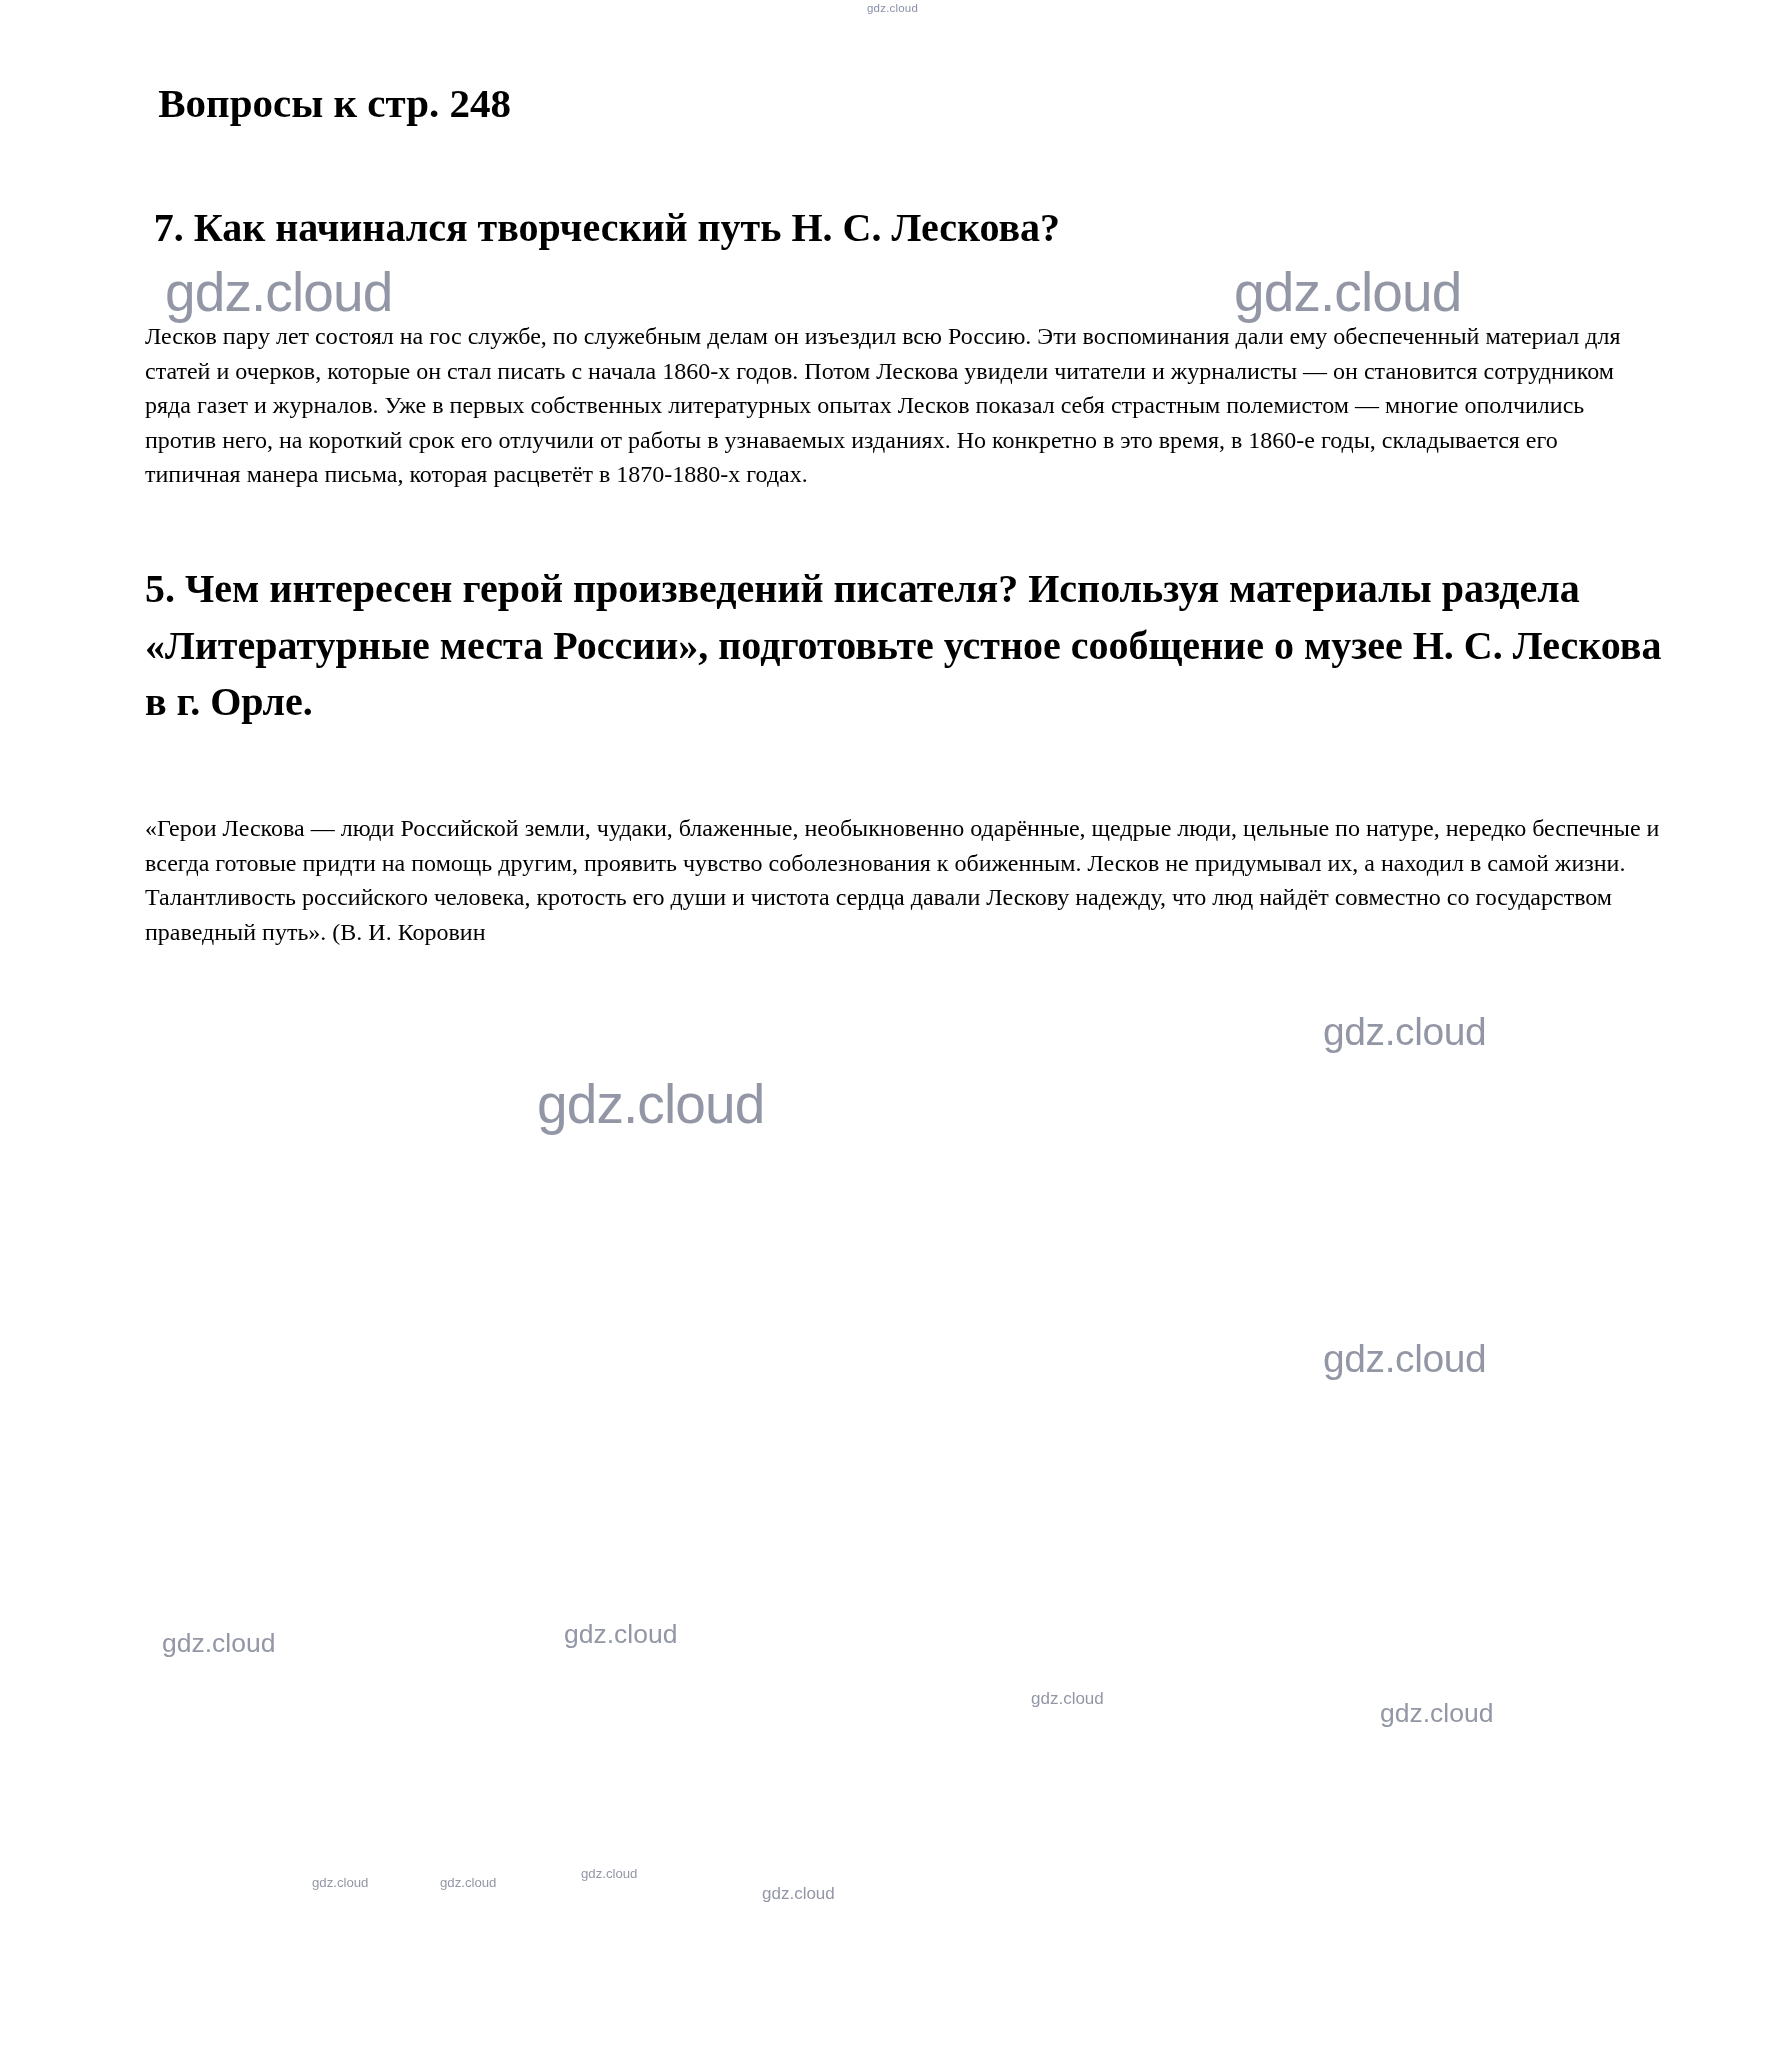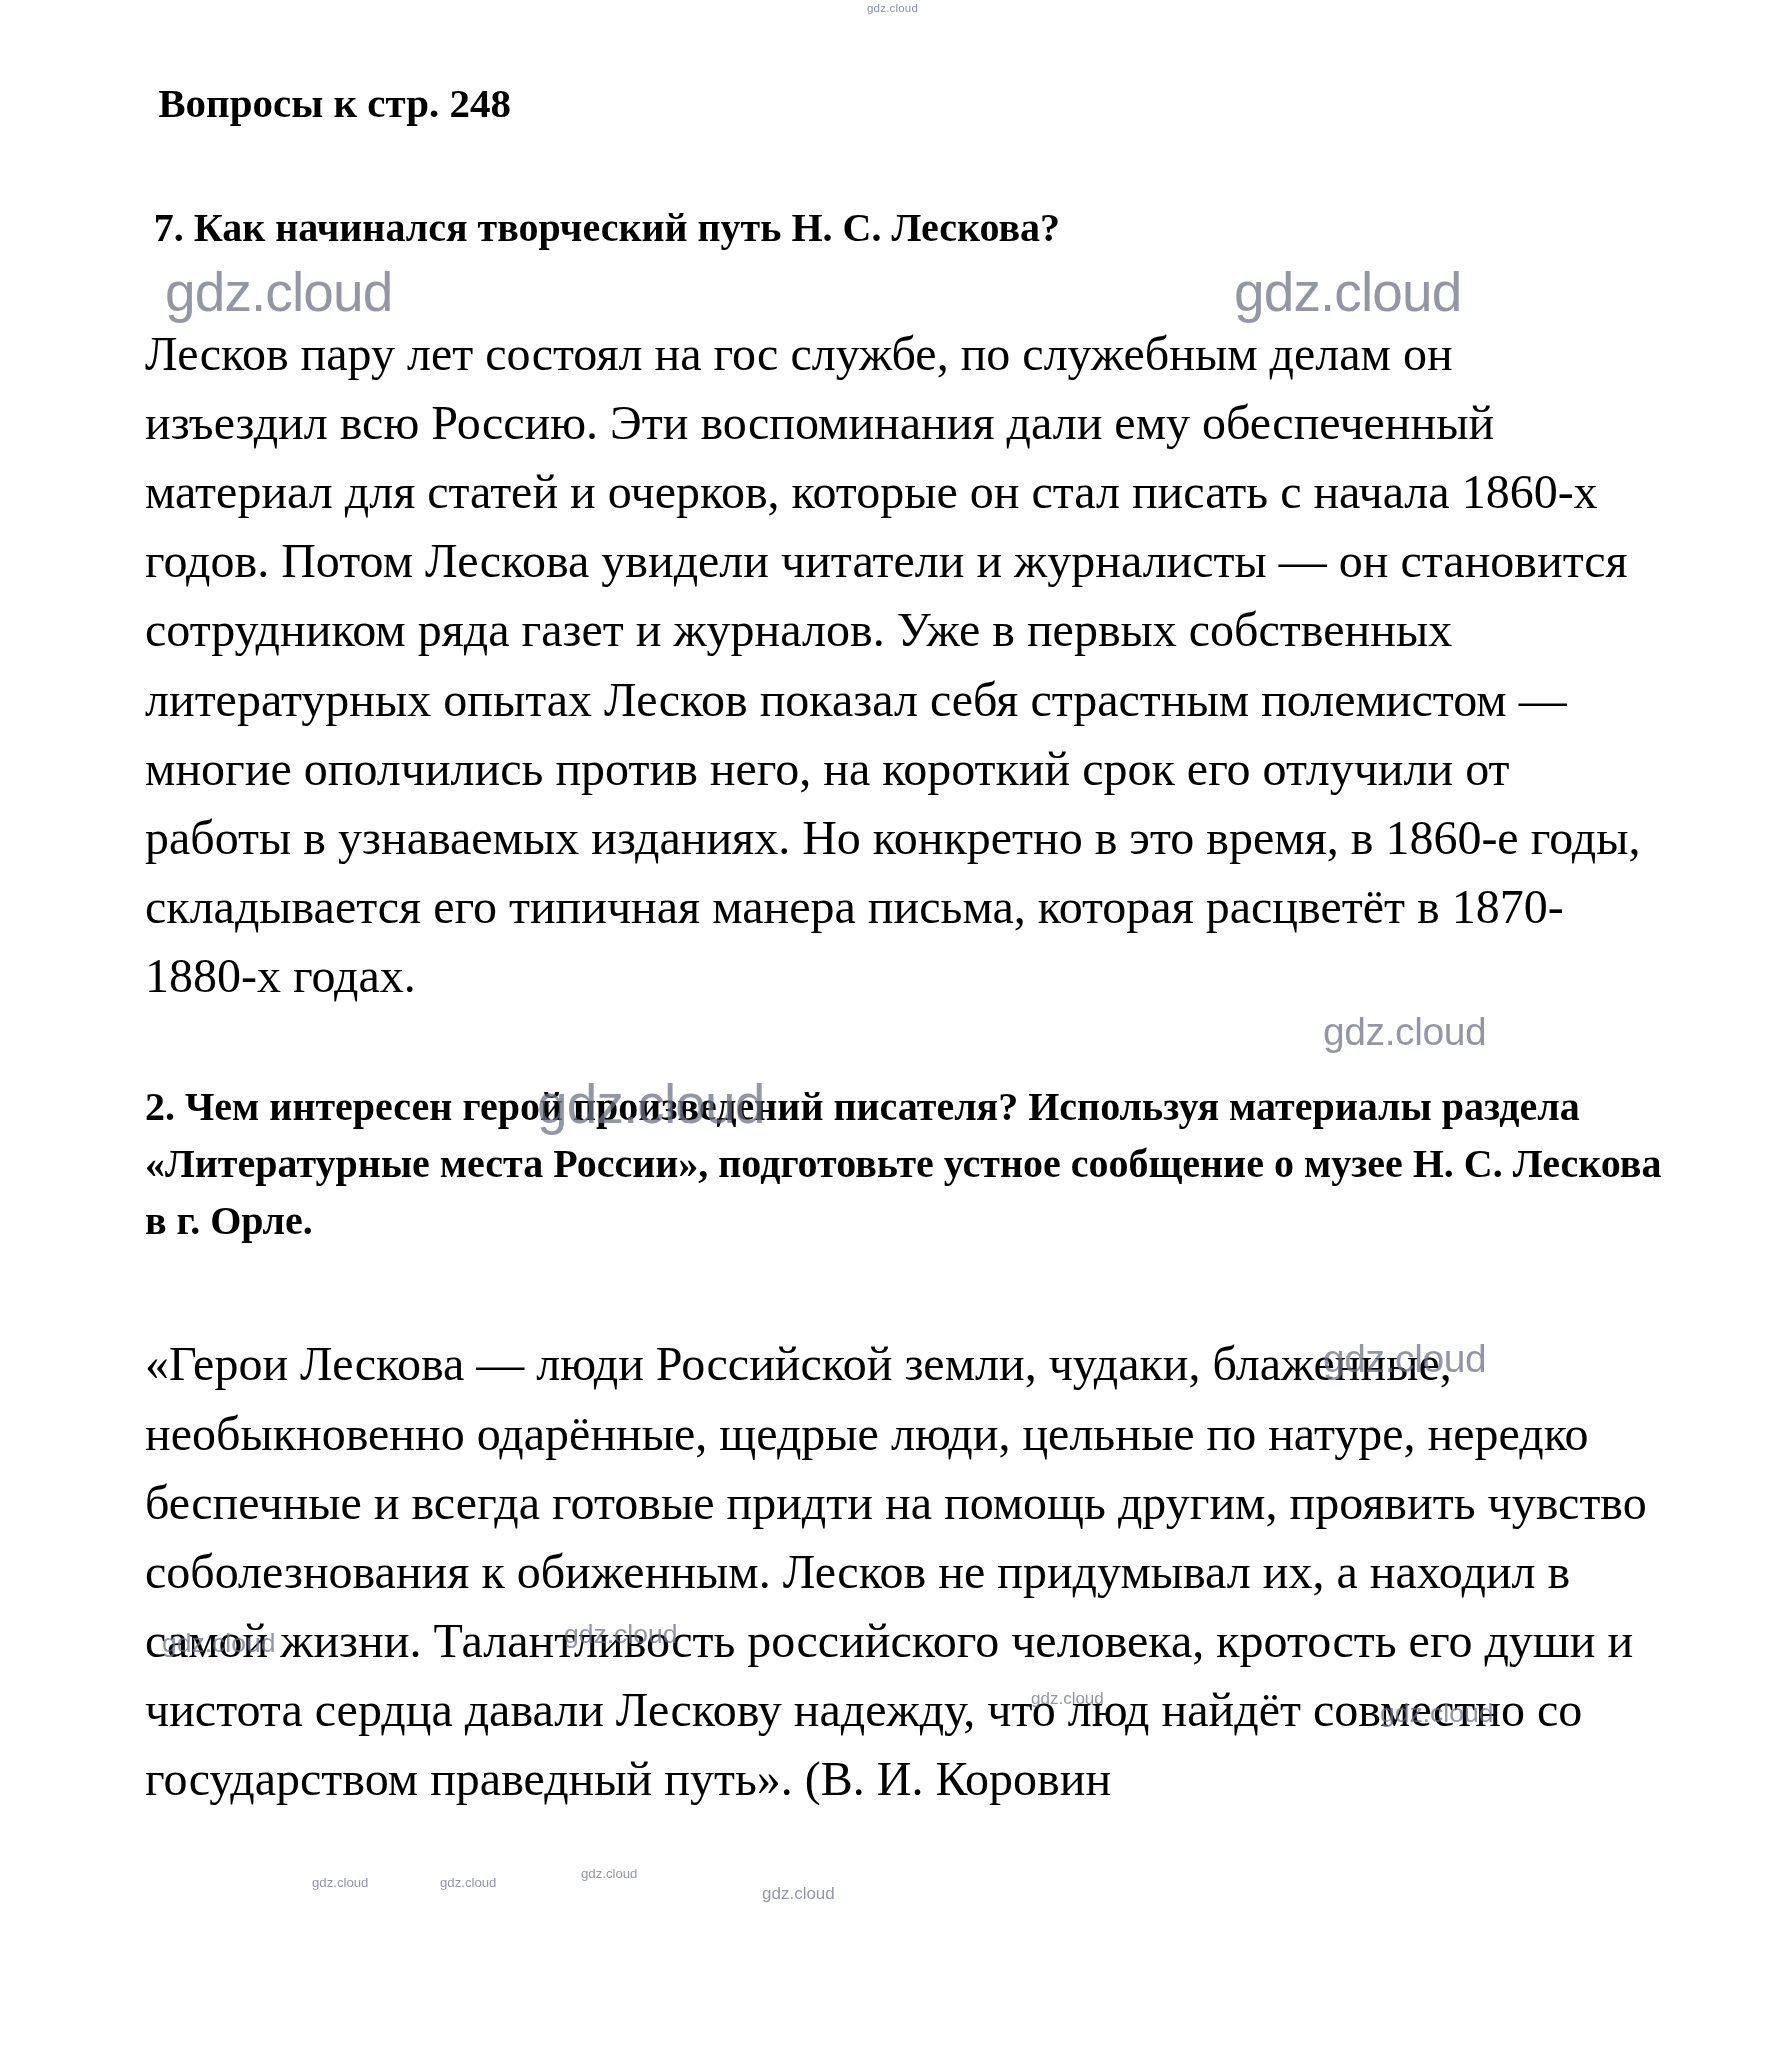--- a/index.html
+++ b/index.html
@@ -52,21 +52,21 @@
   }
 
   .question {
     font-size: 40px;
     font-weight: bold;
     line-height: 1.42;
     margin: 0;
   }
 
   .para {
-    font-size: 48px;
+    font-size: 24px;
     line-height: 1.44;
     margin: 0;
     text-align: left;
   }
 
   .q1 { margin-top: 72px; margin-left: 8.8px; }
   .p1 { margin-top: 62px; width: 1500px; }
   .q2 { margin-top: 69px; width: 1526px; }
   .p2 { margin-top: 80px; width: 1544px; }
 
@@ -106,21 +106,21 @@
 <div class="top-watermark">gdz.cloud</div>
 
 <div class="page">
 
   <div class="content">
     <h1 class="doc-title">Вопросы к стр. 248</h1>
 
     <p class="question q1">7. Как начинался творческий путь Н. С. Лескова?</p>
     <p class="para p1">Лесков пару лет состоял на гос службе, по служебным делам он изъездил всю Россию. Эти воспоминания дали ему обеспеченный материал для статей и очерков, которые он стал писать с начала 1860-х годов. Потом Лескова увидели читатели и журналисты — он становится сотрудником ряда газет и журналов. Уже в первых собственных литературных опытах Лесков показал себя страстным полемистом — многие ополчились против него, на короткий срок его отлучили от работы в узнаваемых изданиях. Но конкретно в это время, в 1860-е годы, складывается его типичная манера письма, которая расцветёт в 1870-1880-х годах.</p>
 
-    <p class="question q2">2. Чем интересен герой произведений писателя? Используя материалы раздела «Литературные места России», подготовьте устное сообщение о музее Н. С. Лескова в г. Орле.</p>
+    <p class="question q2">5. Чем интересен герой произведений писателя? Используя материалы раздела «Литературные места России», подготовьте устное сообщение о музее Н. С. Лескова в г. Орле.</p>
     <p class="para p2">«Герои Лескова — люди Российской земли, чудаки, блаженные, необыкновенно одарённые, щедрые люди, цельные по натуре, нередко беспечные и всегда готовые придти на помощь другим, проявить чувство соболезнования к обиженным. Лесков не придумывал их, а находил в самой жизни. Талантливость российского человека, кротость его души и чистота сердца давали Лескову надежду, что люд найдёт совместно со государством праведный путь». (В. И. Коровин</p>
   </div>
 
   <span class="wm wm-lg w1">gdz.cloud</span>
   <span class="wm wm-lg w2">gdz.cloud</span>
   <span class="wm wm-md w3">gdz.cloud</span>
   <span class="wm wm-lg w4">gdz.cloud</span>
   <span class="wm wm-md w5">gdz.cloud</span>
   <span class="wm wm-sm w6">gdz.cloud</span>
   <span class="wm wm-sm w7">gdz.cloud</span>

